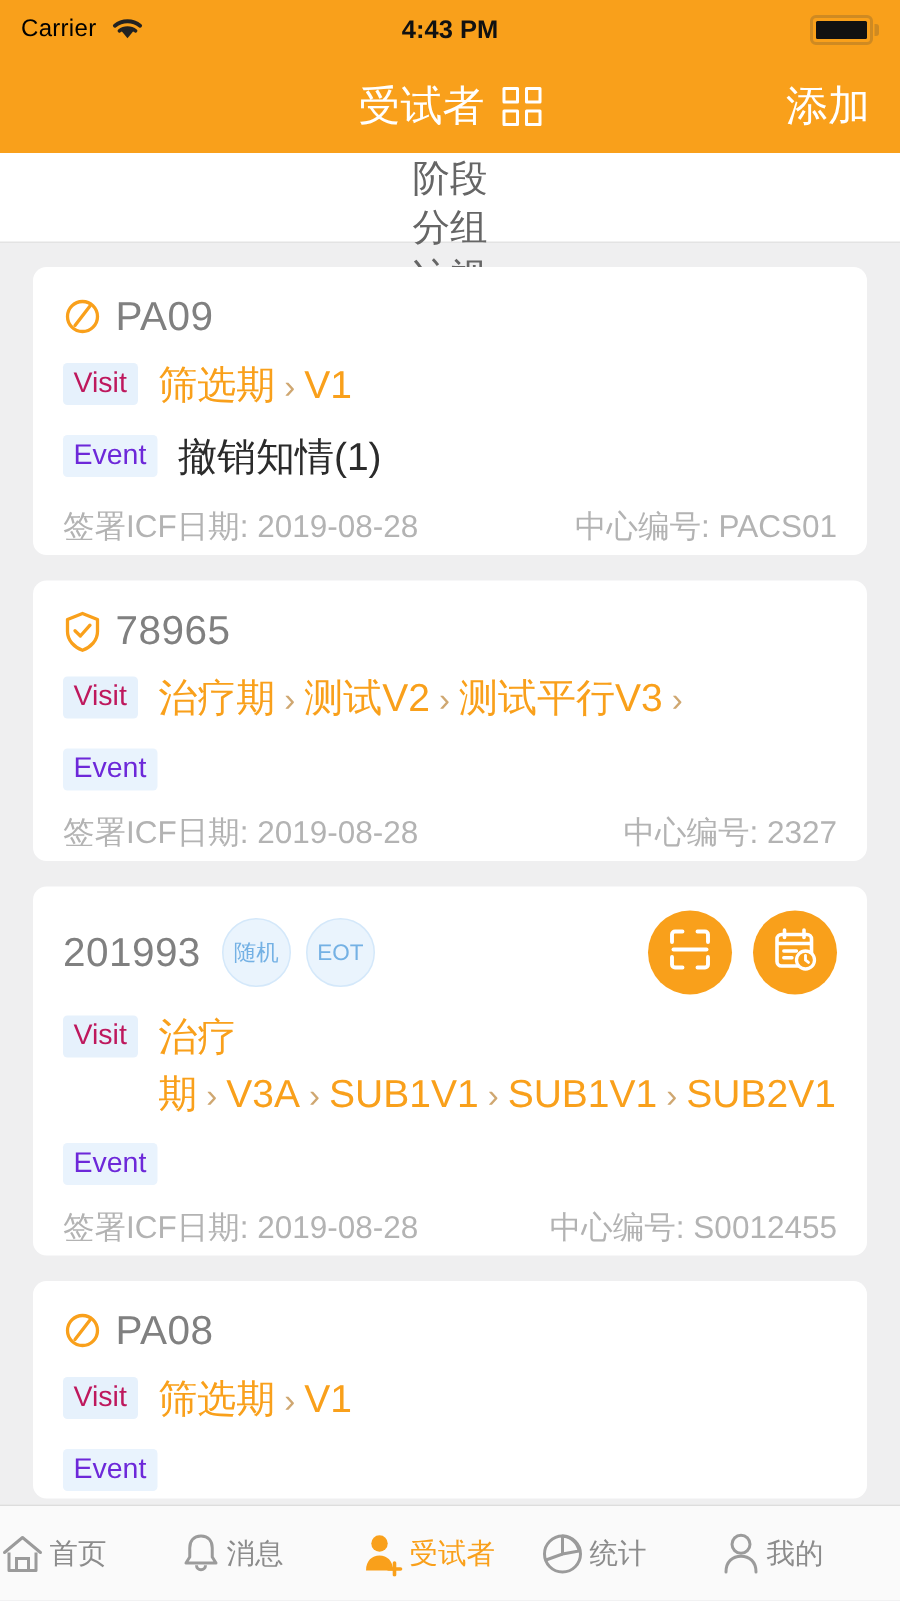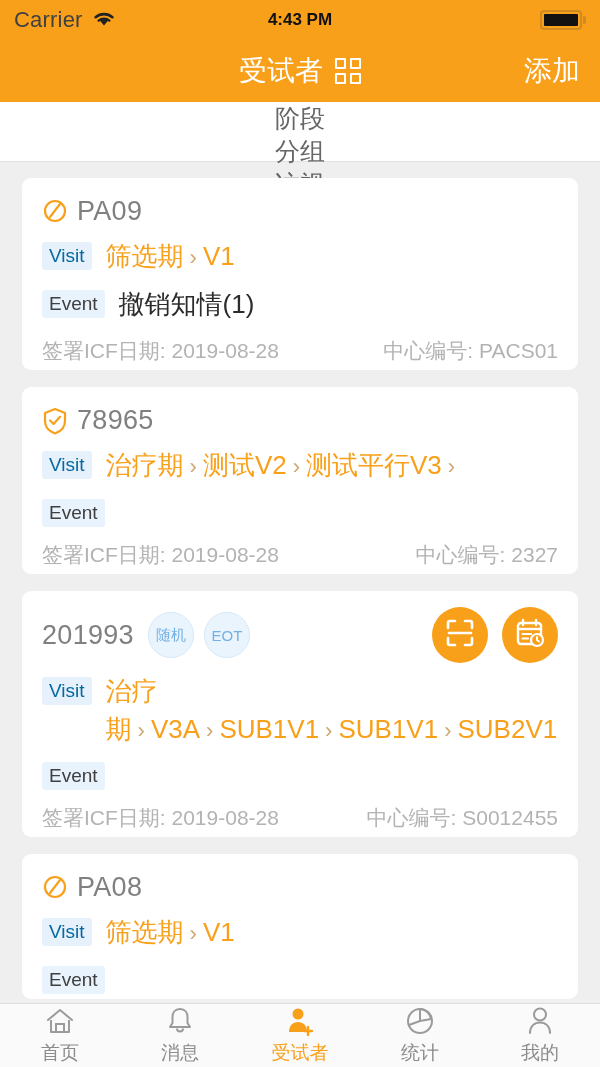--- a/index.html
+++ b/index.html
@@ -11,21 +11,21 @@
   }
   .phone { position: relative; width: 600px; height: 1067px; overflow: hidden; background: #efeff0; }
 
   
   .statusbar {
     height: 40px; background: #F9A01B;
     display: flex; align-items: center; position: relative;
     padding: 0 14px; color: #1a1a1a;
   }
   .sb-left { display: flex; align-items: center; gap: 8px; }
-  .sb-carrier { font-size: 22px; letter-spacing: .2px; color: #404040; }
+  .sb-carrier { font-size: 16px; letter-spacing: .2px; color: #000000; }
   .sb-time {
     position: absolute; left: 0; right: 0; text-align: center;
     font-size: 17px; font-weight: bold; color: #111; pointer-events: none;
   }
   .sb-right { margin-left: auto; display: flex; align-items: center; }
   .battery { width: 42px; height: 20px; border: 2px solid #cf8a22; border-radius: 4px; padding: 2px; }
   .battery > i { display: block; width: 100%; height: 100%; background: #111; border-radius: 1px; }
   .battery-cap { width: 3px; height: 8px; background: #cf8a22; border-radius: 0 2px 2px 0; margin-left: 1px; }
 
   
@@ -78,41 +78,41 @@
   }
   .actions { margin-left: auto; display: flex; align-items: center; gap: 14px; }
   .act-btn {
     width: 56px; height: 56px; border-radius: 50%; background: #F9A01B;
     display: flex; align-items: center; justify-content: center;
   }
 
   .row { display: flex; align-items: flex-start; margin-top: 10px; }
   .badge {
     font-size: 19px; padding: 3px 7px; border-radius: 3px;
-    background: #e6f1fc; color: #0369a1; flex: 0 0 auto; margin-top: 4px;
-  }
-  .badge.event { background: #e9f3fd; color: #404040; text-align: center; }
+    background: #e6f1fc; color: #be185d; flex: 0 0 auto; margin-top: 4px;
+  }
+  .badge.event { background: #e9f3fd; color: #6d28d9; text-align: center; }
   .row-text { margin-left: 14px; font-size: 26px; line-height: 1.45; }
   .row-text.visit { color: #F9A01B; }
   .row-text.event { color: #2b2b2b; }
   .sep { color: #cfa771; margin: 0 6px; font-size: 22px; }
   .empty-line { min-height: 30px; }
 
   .card-foot {
     display: flex; justify-content: space-between; align-items: flex-end;
     margin-top: 14px; font-size: 21px; color: #b3b3b3;
   }
 
   
   .tabbar {
     position: absolute; left: 0; right: 0; bottom: 0; height: 64px;
     background: #fafafa; border-top: 1px solid #dddddd;
     display: flex; align-items: center;
   }
-  .tab { flex: 1; display: flex; flex-direction: column; align-items: center; gap: 3px; }
+  .tab { flex: 1; display: flex; flex-direction: row; align-items: center; gap: 3px; }
   .tab-label { font-size: 19px; color: #8c8c8c; }
   .tab.active .tab-label { color: #F9A01B; }
   .tab-ico { height: 32px; display: flex; align-items: center; justify-content: center; }
 </style>
 </head>
 <body>
 
 <div class="phone">
 
   <div class="statusbar">

